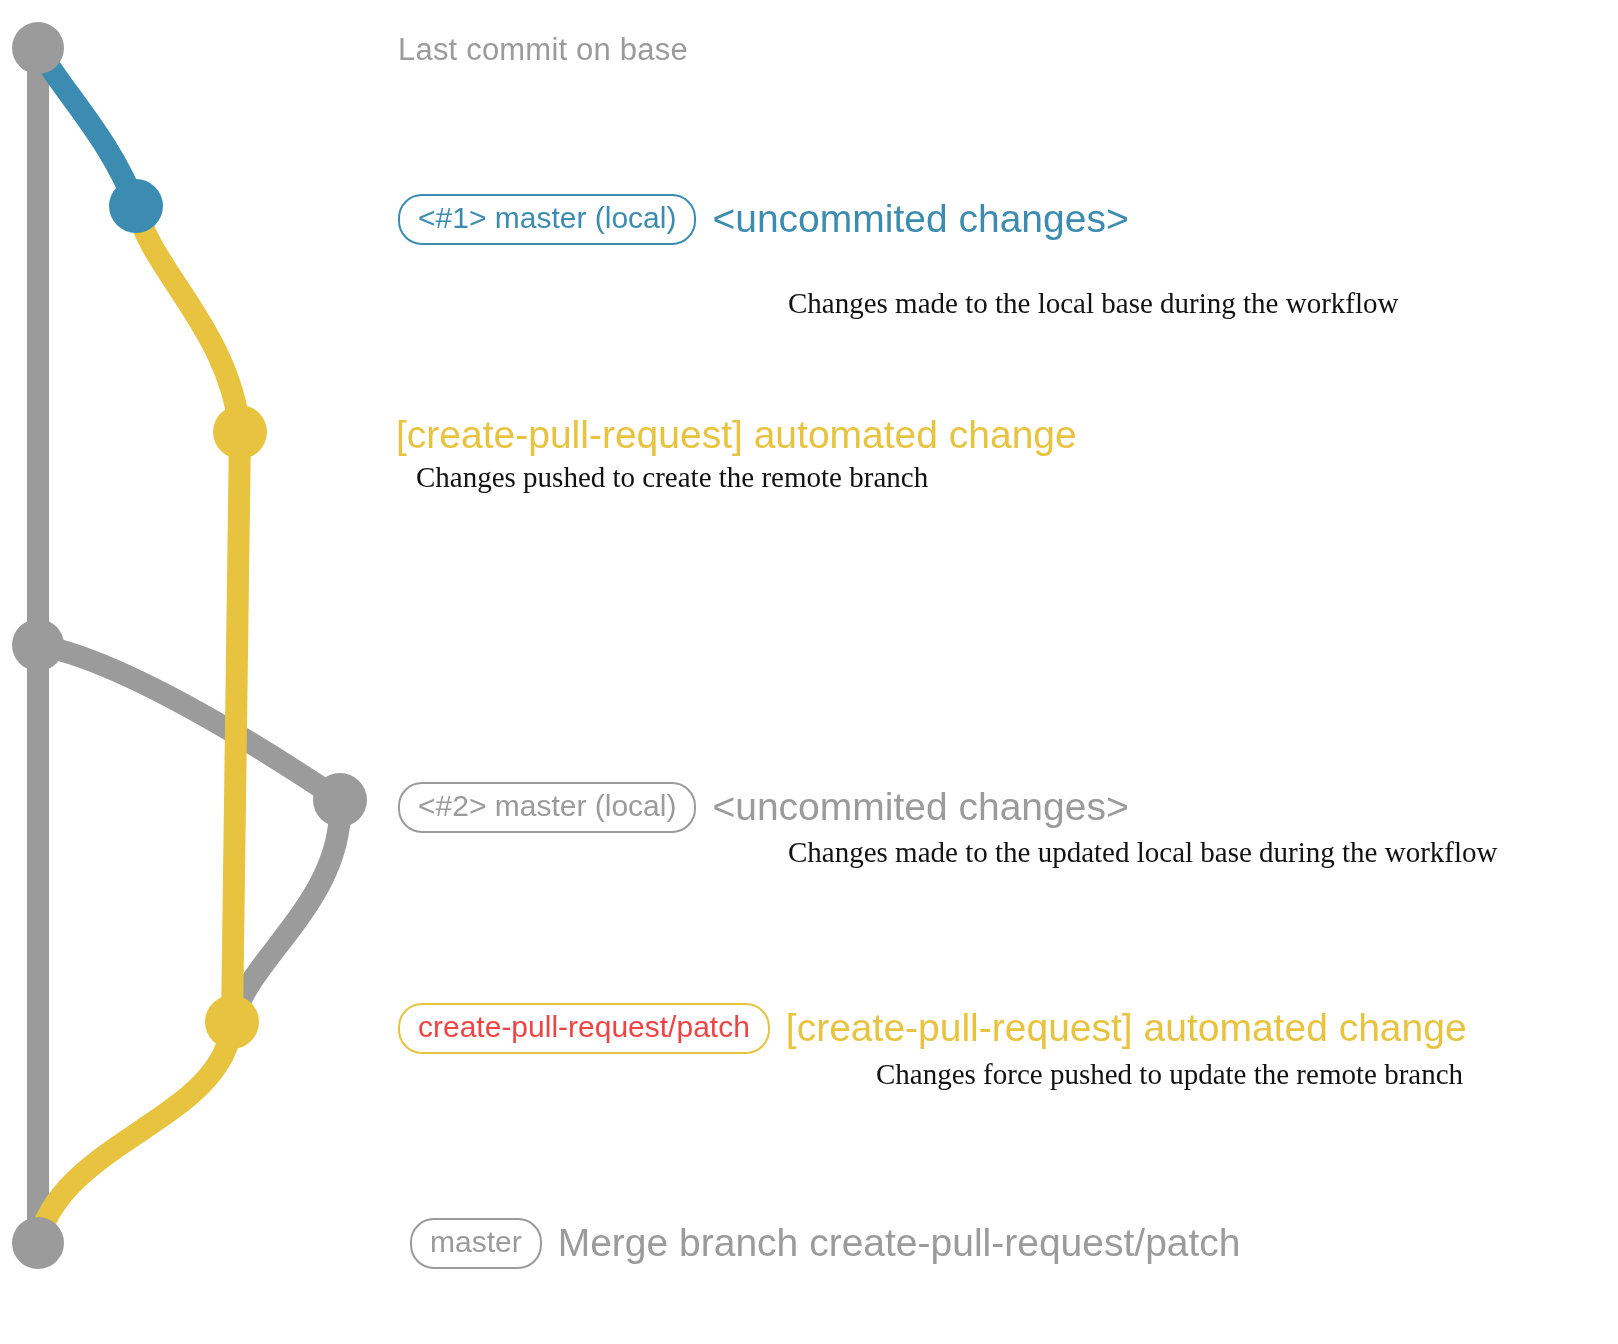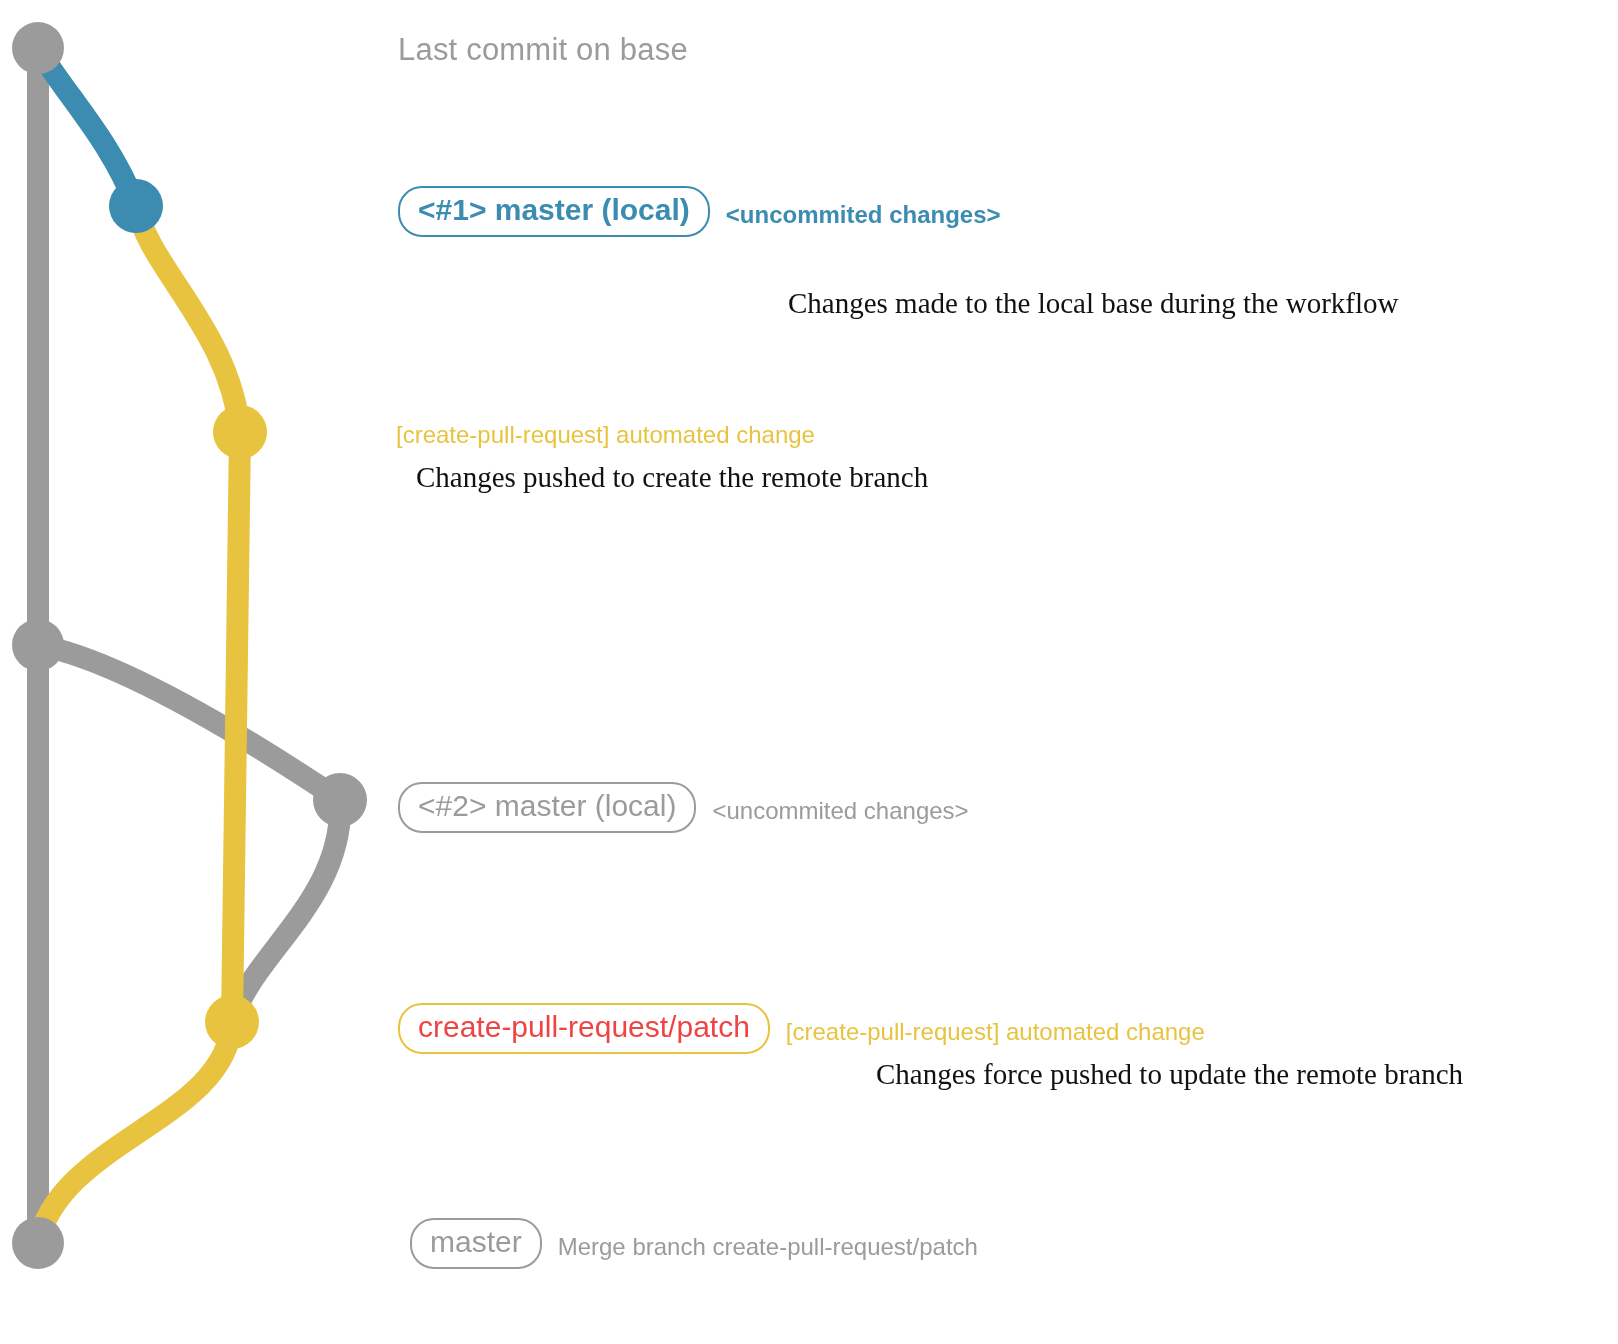--- a/index.html
+++ b/index.html
@@ -59,24 +59,23 @@
     line-height: 1.05;
     color: #9b9b9b;
     background: #ffffff;
   }
   .badge.blue { border-color: #3b8cb0; color: #3b8cb0; }
   .badge.yellow { border-color: #e8c33f; color: #ef4444; }
   .badge.gray { border-color: #9b9b9b; color: #9b9b9b; }
 
   .subject {
     font-family: "Liberation Sans", sans-serif;
-    font-size: 24px;
+    font-size: 39px;
     margin-left: 16px;
     color: #9b9b9b;
-    margin-top: 8px;
   }
   .subject.blue { color: #3b8cb0; }
   .subject.yellow { color: #e8c33f; }
   .subject.gray { color: #9b9b9b; }
   .subject.nomargin { margin-left: 0; }
 
   .desc {
     position: absolute;
     font-family: "Liberation Serif", serif;
     font-size: 29px;
@@ -112,36 +111,37 @@
     <circle cx="232" cy="1022" r="27" fill="#e8c33f"></circle>
     <circle cx="38" cy="1243" r="26" fill="#9b9b9b"></circle>
   </svg>
 
   <div id="annotations">
 
     <div class="row" style="left:398px; top:32px;">
       <span class="plain-label">Last commit on base</span>
     </div>
 
-    <div class="row" style="left:398px; top:186px;font-weight:bold;">
+    <div class="row" style="left:398px; top:194px;">
       <span class="badge blue">&lt;#1&gt; master (local)</span>
       <span class="subject blue">&lt;uncommited changes&gt;</span>
     </div>
     <div class="desc" style="left:788px; top:240px;margin-top:47px;">Changes made to the local base during the workflow</div>
 
     <div class="row" style="left:396px; top:413px;">
       <span class="subject yellow nomargin">[create-pull-request] automated change</span>
     </div>
     <div class="desc" style="left:416px; top:461px;">Changes pushed to create the remote branch</div>
 
 
     <div class="row" style="left:398px; top:782px;">
       <span class="badge gray">&lt;#2&gt; master (local)</span>
       <span class="subject gray">&lt;uncommited changes&gt;</span>
     </div>
+    <div class="desc" style="left:788px; top:836px;">Changes made to the updated local base during the workflow</div>
 
     <div class="row" style="left:398px; top:1003px;">
       <span class="badge yellow">create-pull-request/patch</span>
       <span class="subject yellow">[create-pull-request] automated change</span>
     </div>
     <div class="desc" style="left:876px; top:1058px;">Changes force pushed to update the remote branch</div>
 
     <div class="row" style="left:410px; top:1218px;">
       <span class="badge gray">master</span>
       <span class="subject gray">Merge branch create-pull-request/patch</span>

